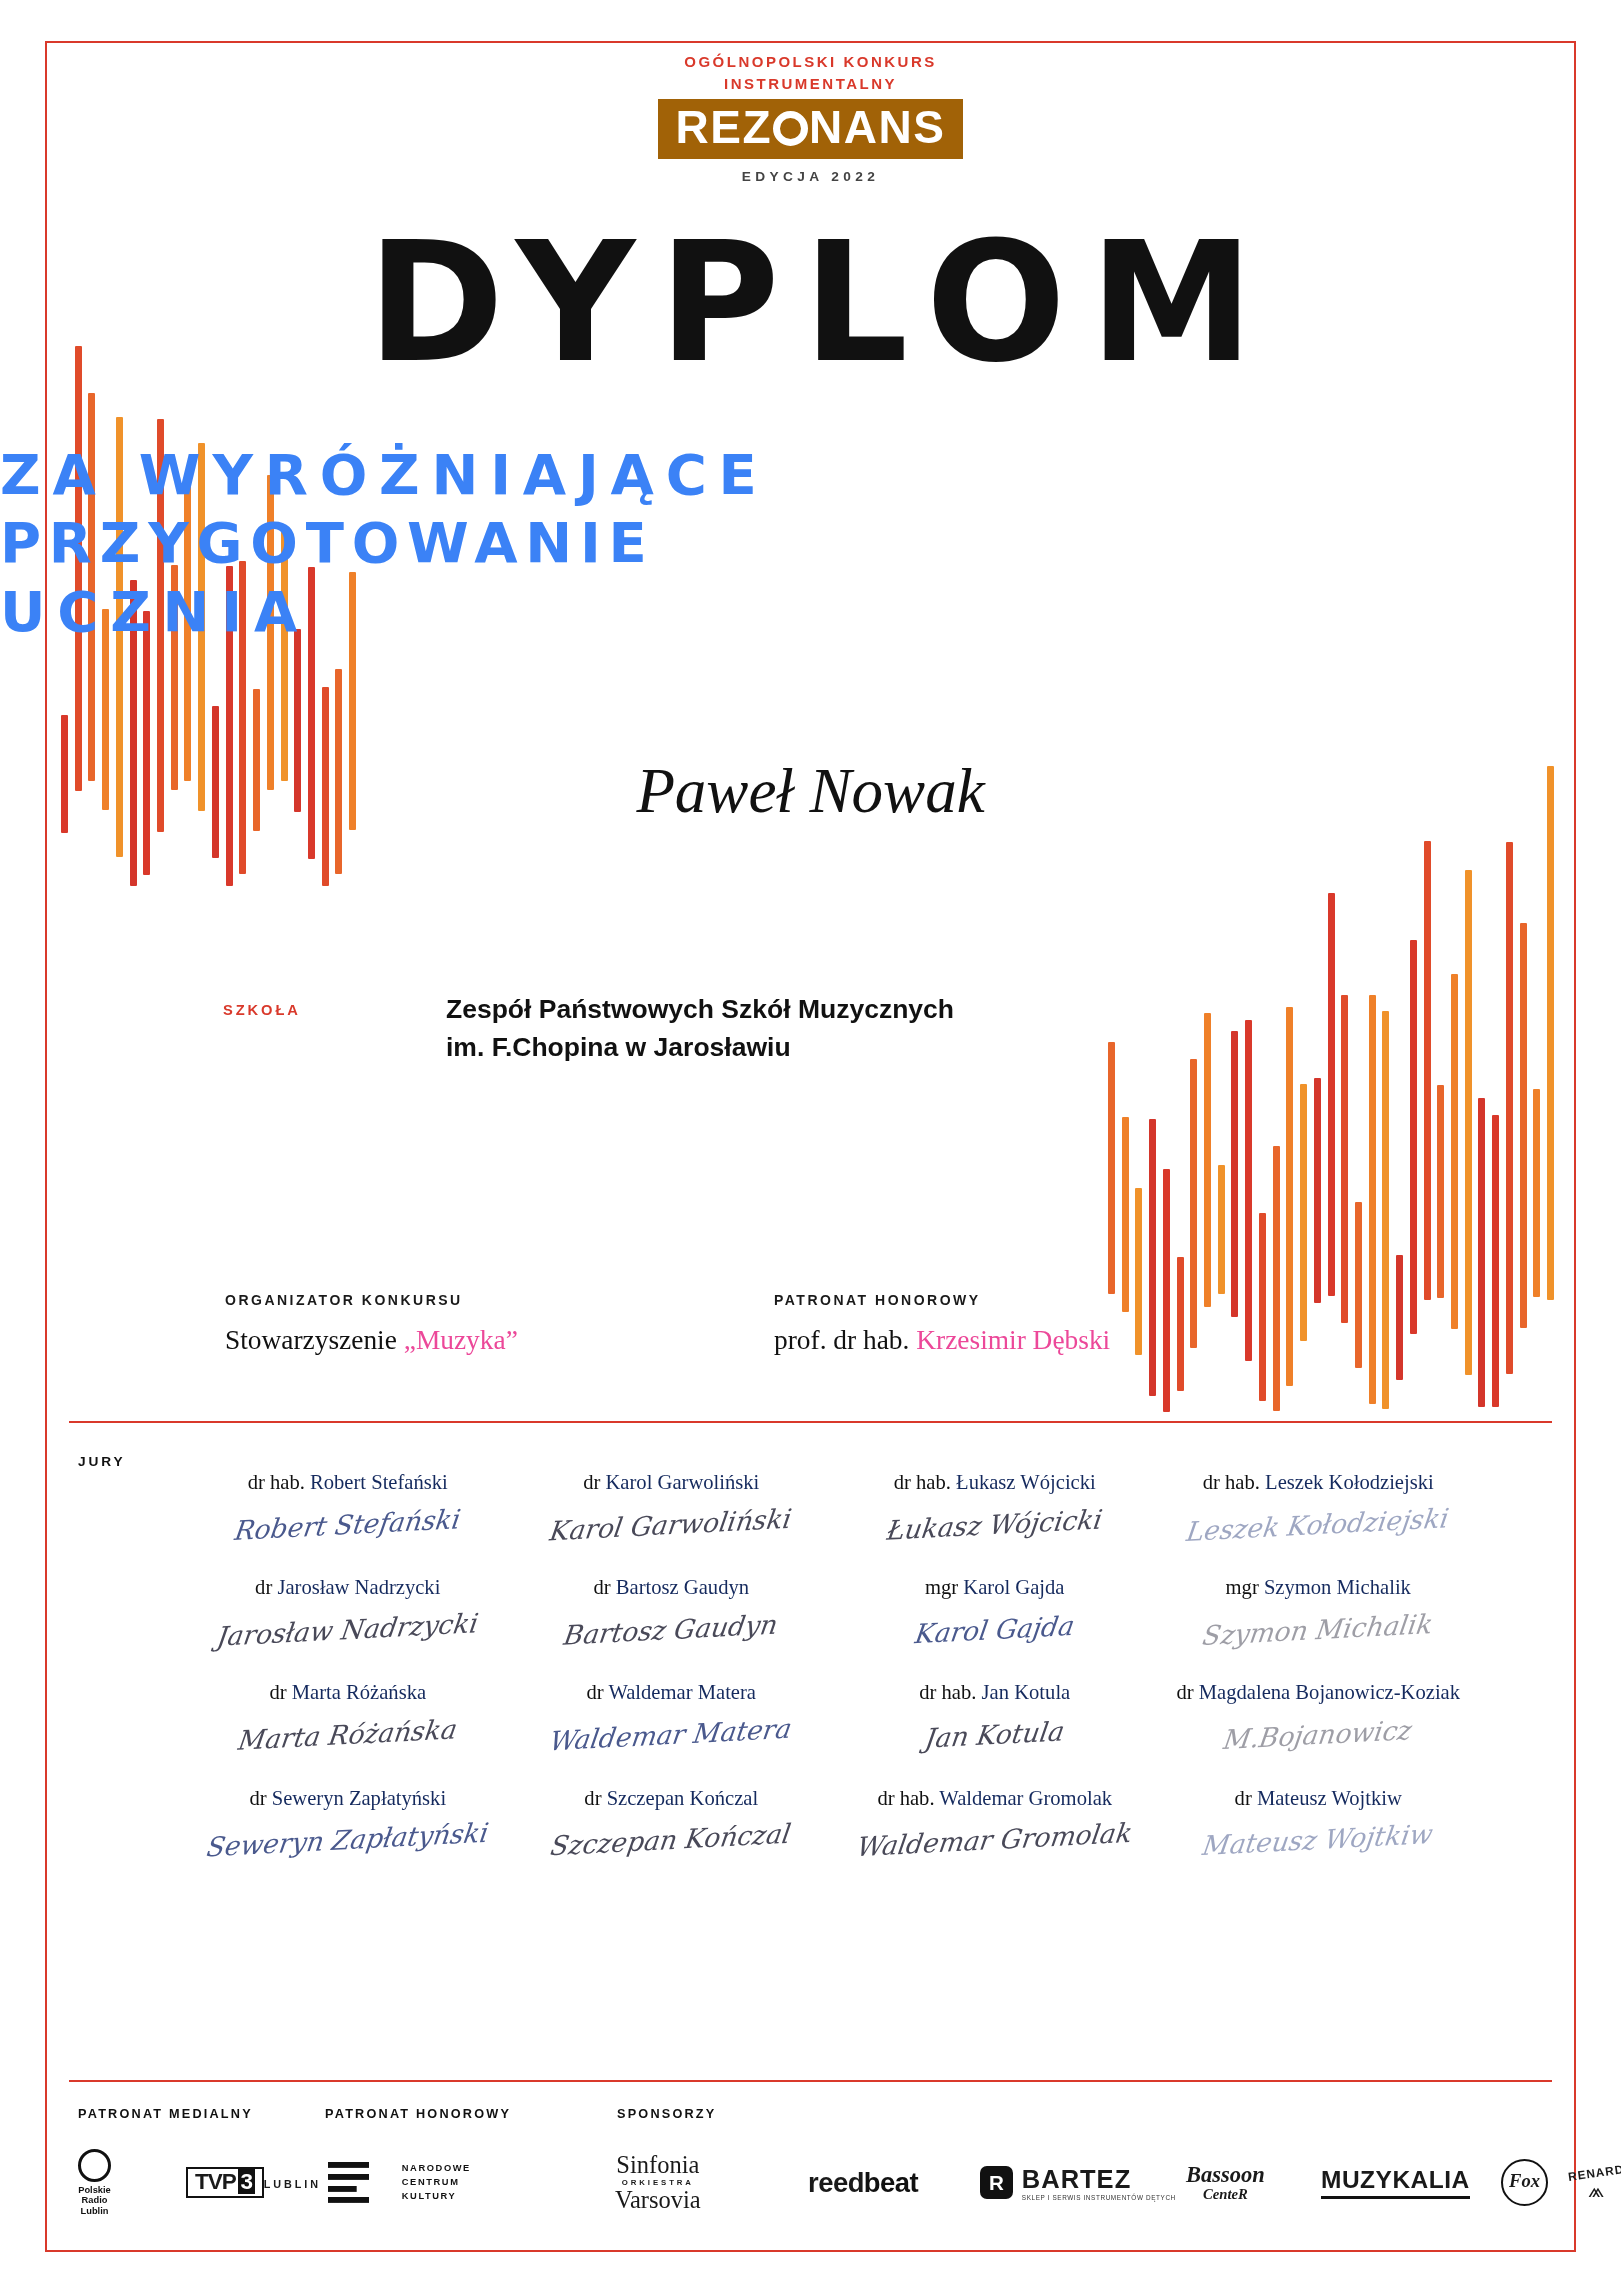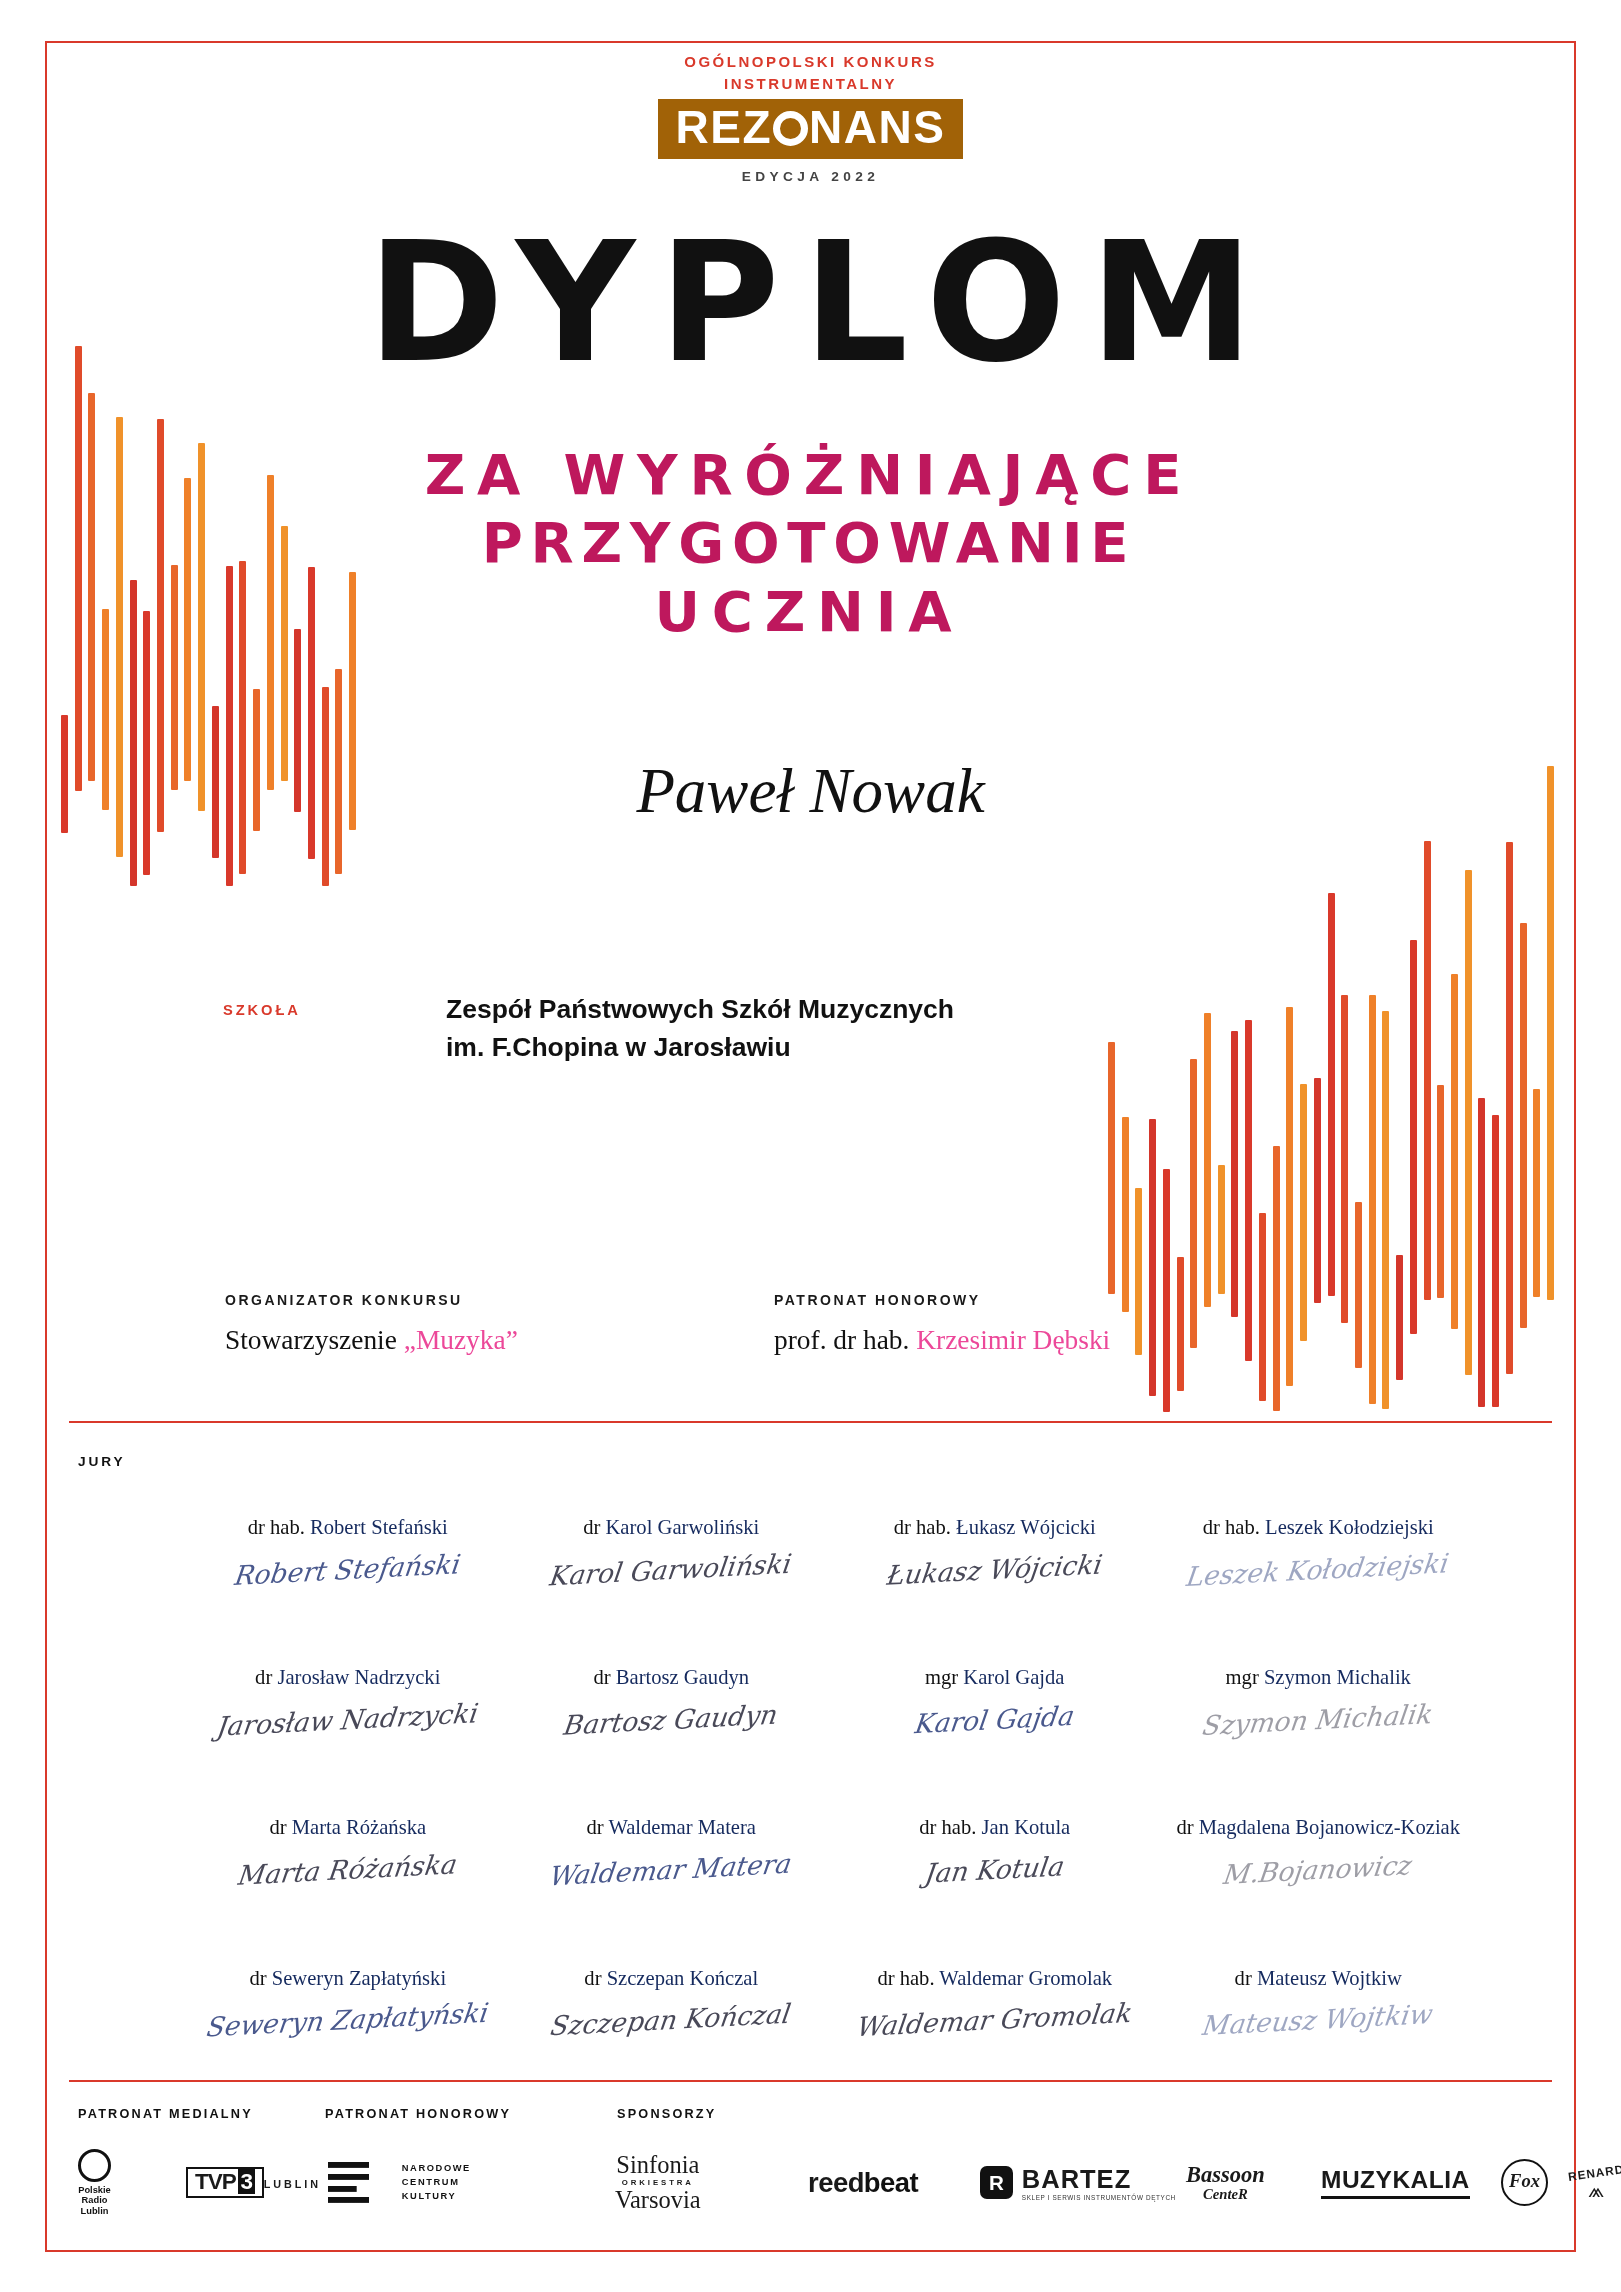--- a/index.html
+++ b/index.html
@@ -103,24 +103,24 @@
     font-weight: bold;
     letter-spacing: 23.5px;
     color: #111;
     line-height: 1;
     text-indent: 23.5px;
   }
   .title-sub {
     position: absolute;
     left: 0; right: 3px;
     top: 441px;
-    text-align: center;
+    text-align: left;
     font-family: "DejaVu Sans", sans-serif;
     font-weight: bold;
-    color: #be185d;
+    color: #3b82f6;
     line-height: 1.22;
   }
   .title-sub .l1 { font-size: 56px; letter-spacing: 11.8px; display: block; }
   .title-sub .l2 { font-size: 56px; letter-spacing: 7.8px; display: block; }
   .title-sub .l3 { font-size: 56px; letter-spacing: 11.8px; display: block; }
 
   .recipient {
     position: absolute;
     left: 0; right: 0;
     top: 755px;
@@ -205,21 +205,20 @@
     top: 1470px;
     width: 1294px;
     display: grid;
     grid-template-columns: repeat(4, 1fr);
     row-gap: 23.5px;
     column-gap: 0px;
   }
   .jury-cell {
     text-align: center;
     padding: 0 5.9px;
-    margin-top: 45px;
   }
   .jury-name {
     font-family: "Liberation Serif", serif;
     font-size: 20.6px;
     line-height: 1.2;
     color: #152a5e;
   }
   .jury-name .deg { color: #111; }
   .jury-sign {
     margin-top: 2px;

